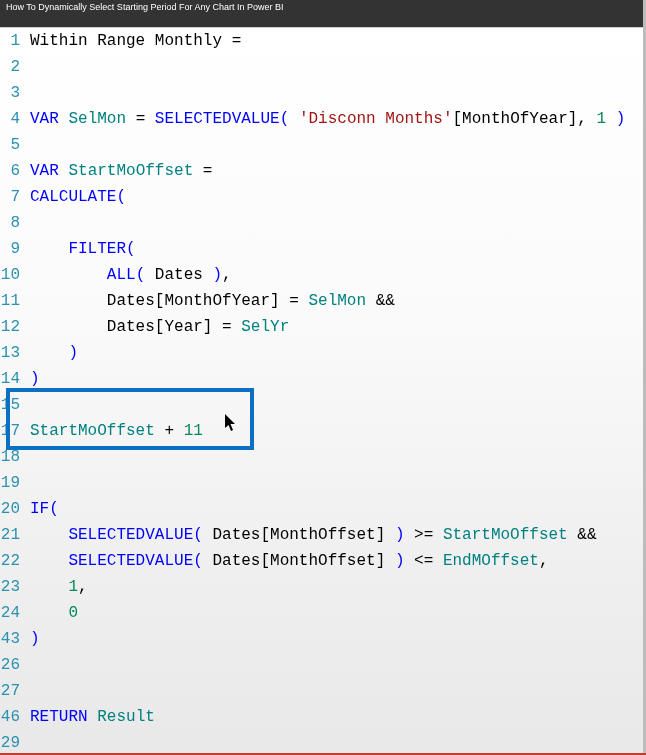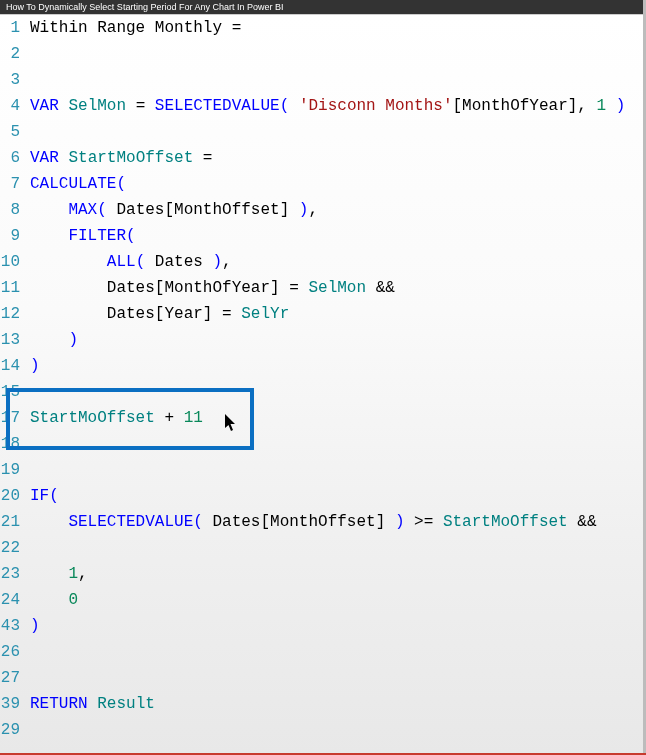--- a/index.html
+++ b/index.html
@@ -1,17 +1,17 @@
 <!DOCTYPE html>
 <html><head>
 <meta charset="utf-8">
 <style>
 *{margin:0;padding:0;box-sizing:border-box}
 body{font-family:Consolas,'Courier New',monospace;font-size:16px;background:#f4f4f4;width:646px;height:755px;overflow:hidden;position:relative}
-.title-bar{background:#333;color:#fff;font-family:Arial,sans-serif;font-size:9px;padding:2px 6px;height:14px;line-height:11px}
+.title-bar{background:#333;color:#fff;font-family:Arial,sans-serif;font-size:9px;padding:2px 6px;height:27px;line-height:11px}
 .editor{background:#fff;background:linear-gradient(180deg,#fff 0%,#fafafa 40%,#f0f0f0 70%,#e8e8e8 100%);height:calc(100% - 14px);position:relative;border-top:1px solid #ccc}
 .line{display:flex;height:26px;align-items:center;white-space:pre}
 .gutter{width:30px;color:#2b91af;text-align:right;padding-right:10px;font-size:16px;user-select:none}
 .code{flex:1}
 .kw{color:#0000ff}
 .fn{color:#0000ff}
 .var{color:#008080}
 .str{color:#a31515}
 .br{color:#0000ff}
 .num{color:#09885a}
@@ -30,40 +30,40 @@
 </div>
 
 <div class="editor" id="editor">
     <div class="line"><div class="gutter">1</div><div class="code"><span class="txt">Within Range Monthly =</span></div></div>
     <div class="line"><div class="gutter">2</div><div class="code"></div></div>
     <div class="line"><div class="gutter">3</div></div>
     <div class="line"><div class="gutter">4</div><div class="code"><span class="kw">VAR</span><span class="txt"> </span><span class="var">SelMon</span><span class="txt"> = </span><span class="fn">SELECTEDVALUE</span><span class="br">(</span><span class="txt"> </span><span class="str">'Disconn Months'</span><span class="txt">[MonthOfYear], </span><span class="num">1</span><span class="txt"> </span><span class="br">)</span></div></div>
     <div class="line"><div class="gutter">5</div><div class="code"></div></div>
     <div class="line"><div class="gutter">6</div><div class="code"><span class="kw">VAR</span><span class="txt"> </span><span class="var">StartMoOffset</span><span class="txt"> =</span></div></div>
     <div class="line"><div class="gutter">7</div><div class="code"><span class="fn">CALCULATE</span><span class="br">(</span></div></div>
-    <div class="line"><div class="gutter">8</div><div class="code"><span class="txt">    </span><span class="fn">MAX</span><span class="br">(</span><span class="txt"> Dates[MonthOffset] </span><span class="br">)</span><span class="txt">,</span></div></div>
+    <div class="line"><div class="gutter">8</div></div>
     <div class="line"><div class="gutter">9</div><div class="code"><span class="txt">    </span><span class="fn">FILTER</span><span class="br">(</span></div></div>
     <div class="line"><div class="gutter">10</div><div class="code"><span class="txt">        </span><span class="fn">ALL</span><span class="br">(</span><span class="txt"> Dates </span><span class="br">)</span><span class="txt">,</span></div></div>
     <div class="line"><div class="gutter">11</div><div class="code"><span class="txt">        Dates[MonthOfYear] = </span><span class="var">SelMon</span><span class="txt"> &amp;&amp;</span></div></div>
     <div class="line"><div class="gutter">12</div><div class="code"><span class="txt">        Dates[Year] = </span><span class="var">SelYr</span></div></div>
     <div class="line"><div class="gutter">13</div><div class="code"><span class="txt">    </span><span class="br">)</span></div></div>
     <div class="line"><div class="gutter">14</div><div class="code"><span class="br">)</span></div></div>
     <div class="line"><div class="gutter">15</div><div class="code"></div></div>
     <div class="line"><div class="gutter">17</div><div class="code"><span class="var">StartMoOffset</span><span class="txt"> + </span><span class="num">11</span></div></div>
     <div class="line"><div class="gutter">18</div><div class="code"></div></div>
     <div class="line"><div class="gutter">19</div></div>
     <div class="line"><div class="gutter">20</div><div class="code"><span class="fn">IF</span><span class="br">(</span></div></div>
     <div class="line"><div class="gutter">21</div><div class="code"><span class="txt">    </span><span class="fn">SELECTEDVALUE</span><span class="br">(</span><span class="txt"> Dates[MonthOffset] </span><span class="br">)</span><span class="txt"> &gt;= </span><span class="var">StartMoOffset</span><span class="txt"> &amp;&amp;</span></div></div>
-    <div class="line"><div class="gutter">22</div></div>
+    <div class="line"><div class="gutter">22</div><div class="code"><span class="txt">    </span><span class="fn">SELECTEDVALUE</span><span class="br">(</span><span class="txt"> Dates[MonthOffset] </span><span class="br">)</span><span class="txt"> &lt;= </span><span class="var">EndMOffset</span><span class="txt">,</span></div></div>
     <div class="line"><div class="gutter">23</div><div class="code"><span class="txt">    </span><span class="num">1</span><span class="txt">,</span></div></div>
     <div class="line"><div class="gutter">24</div><div class="code"><span class="txt">    </span><span class="num">0</span></div></div>
     <div class="line"><div class="gutter">43</div><div class="code"><span class="br">)</span></div></div>
     <div class="line"><div class="gutter">26</div><div class="code"></div></div>
     <div class="line"><div class="gutter">27</div><div class="code"></div></div>
-    <div class="line"><div class="gutter">39</div><div class="code"><span class="kw">RETURN</span><span class="txt"> </span><span class="var">Result</span></div></div>
+    <div class="line"><div class="gutter">46</div><div class="code"><span class="kw">RETURN</span><span class="txt"> </span><span class="var">Result</span></div></div>
     <div class="line"><div class="gutter">29</div><div class="code"></div></div>
   </div>
 
 <div class="highlight-box"></div>
 
 <div class="cursor">
 <svg width="14" height="18" viewBox="0 0 14 18">
       <path d="M0 0 L0 14 L3.5 11 L6 17 L8 16 L5.5 10 L10 10 Z" fill="#000"></path>
     </svg>
 </div>

